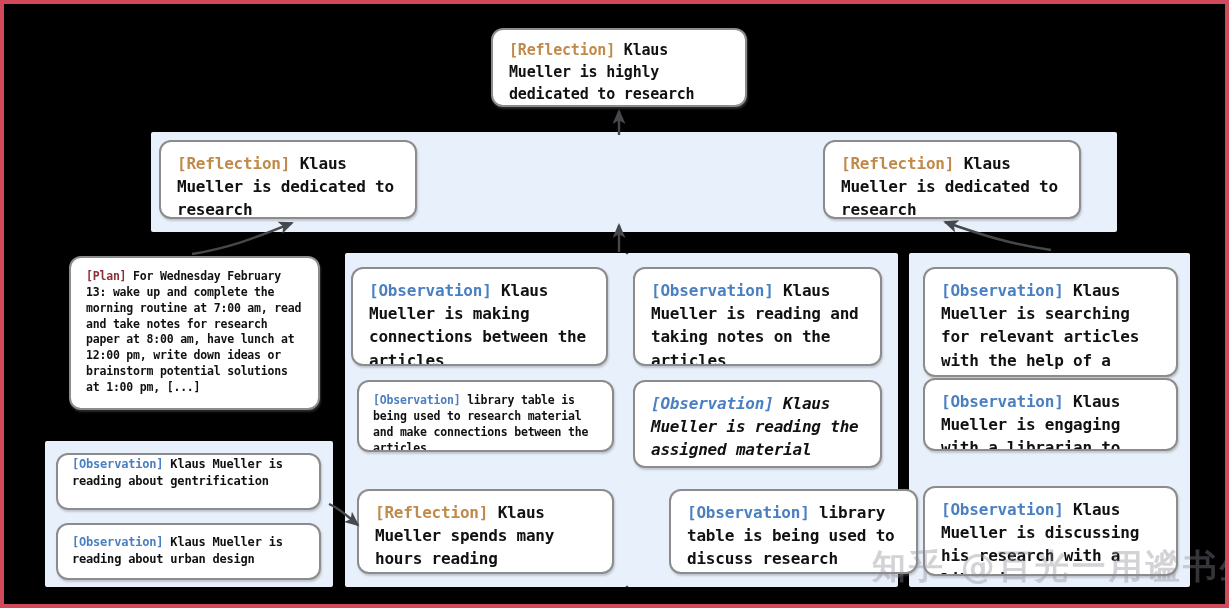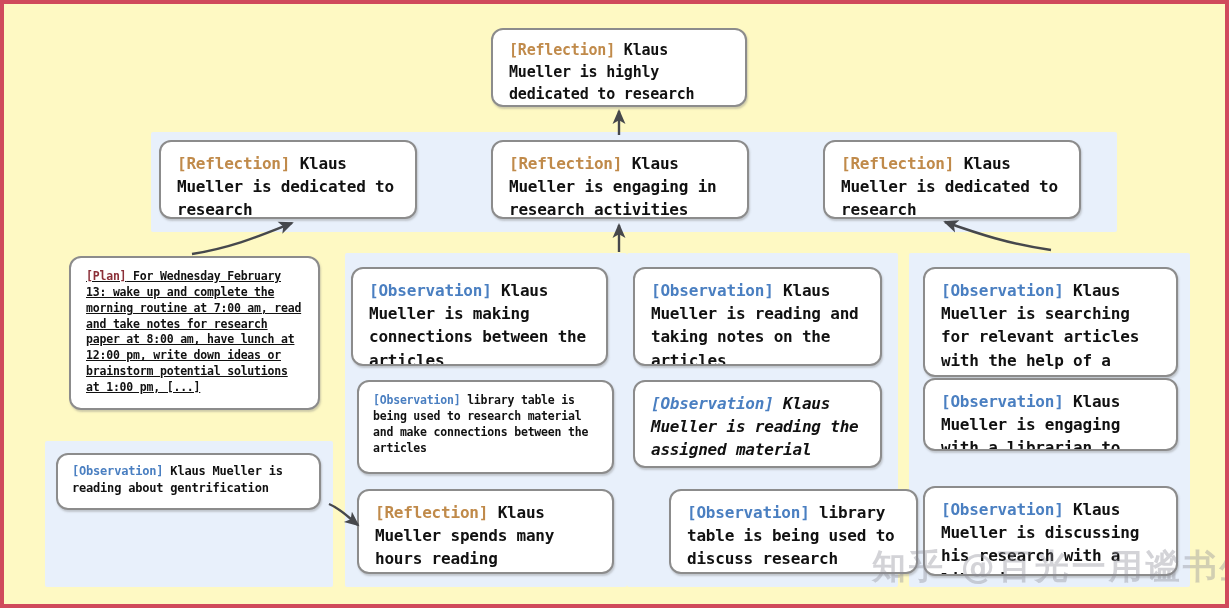--- a/index.html
+++ b/index.html
@@ -7,21 +7,21 @@
     padding: 0;
     background: #ffffff;
   }
   body {
     font-family: "DejaVu Sans Mono", "Liberation Mono", monospace;
   }
   #canvas {
     position: relative;
     width: 1229px;
     height: 608px;
-    background: #fef9c3;
+    background: #000000;
     box-sizing: border-box;
     border: 4px solid #d04a5c;
     overflow: hidden;
   }
   
   .panel {
     position: absolute;
     background: #e8f0fb;
     border-radius: 2px;
   }
@@ -85,42 +85,42 @@
   <div class="panel" style="left:905px; top:249px; width:281px; height:334px;"></div>
 
   <div class="card f15" style="left:487px; top:24px; width:256px; height:79px;">
     <span class="tag tag-reflection">[Reflection]</span><span> Klaus Mueller is highly dedicated to research</span>
   </div>
 
   <div class="card f14" style="left:155px; top:136px; width:258px; height:79px;">
     <span class="tag tag-reflection">[Reflection]</span><span> Klaus Mueller is dedicated to research</span>
   </div>
 
-  <div class="card f14" style="left:487px; top:136px; width:258px; height:79px;">
-    <span class="tag tag-reflection">[Reflection]</span><span> Klaus Mueller is engaging in research activities</span>
-  </div>
 
   <div class="card f14" style="left:819px; top:136px; width:258px; height:79px;">
     <span class="tag tag-reflection">[Reflection]</span><span> Klaus Mueller is dedicated to research</span>
   </div>
 
-  <div class="card f11" style="left:65px; top:252px; width:251px; height:154px; padding:11px 11px 8px 15px;text-decoration:underline;">
+  <div class="card f11" style="left:65px; top:252px; width:251px; height:154px; padding:11px 11px 8px 15px;">
     <span class="tag tag-plan">[Plan]</span><span> For Wednesday February 13: wake up and complete the morning routine at 7:00 am, read and take notes for research paper at 8:00 am, have lunch at 12:00 pm, write down ideas or brainstorm potential solutions at 1:00 pm, [...]</span>
   </div>
 
-  <div class="card f12" style="left:52px; top:449px; width:265px; height:57px; padding:8px 10px 8px 14px;">
+  <div class="card f12" style="left:52px; top:449px; width:265px; height:57px; padding:1px 10px 8px 14px;">
     <span class="tag tag-observation">[Observation]</span><span> Klaus Mueller is reading about gentrification</span>
   </div>
 
+  <div class="card f12" style="left:52px; top:519px; width:265px; height:57px; padding:9px 10px 8px 14px;">
+    <span class="tag tag-observation">[Observation]</span><span> Klaus Mueller is reading about urban design</span>
+  </div>
 
   <div class="card f14" style="left:347px; top:263px; width:257px; height:99px;">
     <span class="tag tag-observation">[Observation]</span><span> Klaus Mueller is making connections between the articles</span>
   </div>
 
-  <div class="card f11" style="left:353px; top:376px; width:257px; height:94px; padding:11px 8px 16px 14px;">
+  <div class="card f11" style="left:353px; top:376px; width:257px; height:72px; padding:11px 8px 16px 14px;">
     <span class="tag tag-observation">[Observation]</span><span> library table is being used to research material and make connections between the articles</span>
   </div>
 
   <div class="card f14" style="left:629px; top:263px; width:249px; height:99px;">
     <span class="tag tag-observation">[Observation]</span><span> Klaus Mueller is reading and taking notes on the articles</span>
   </div>
 
   <div class="card f14" style="left:353px; top:485px; width:257px; height:85px;">
     <span class="tag tag-reflection">[Reflection]</span><span> Klaus Mueller spends many hours reading</span>
   </div>

